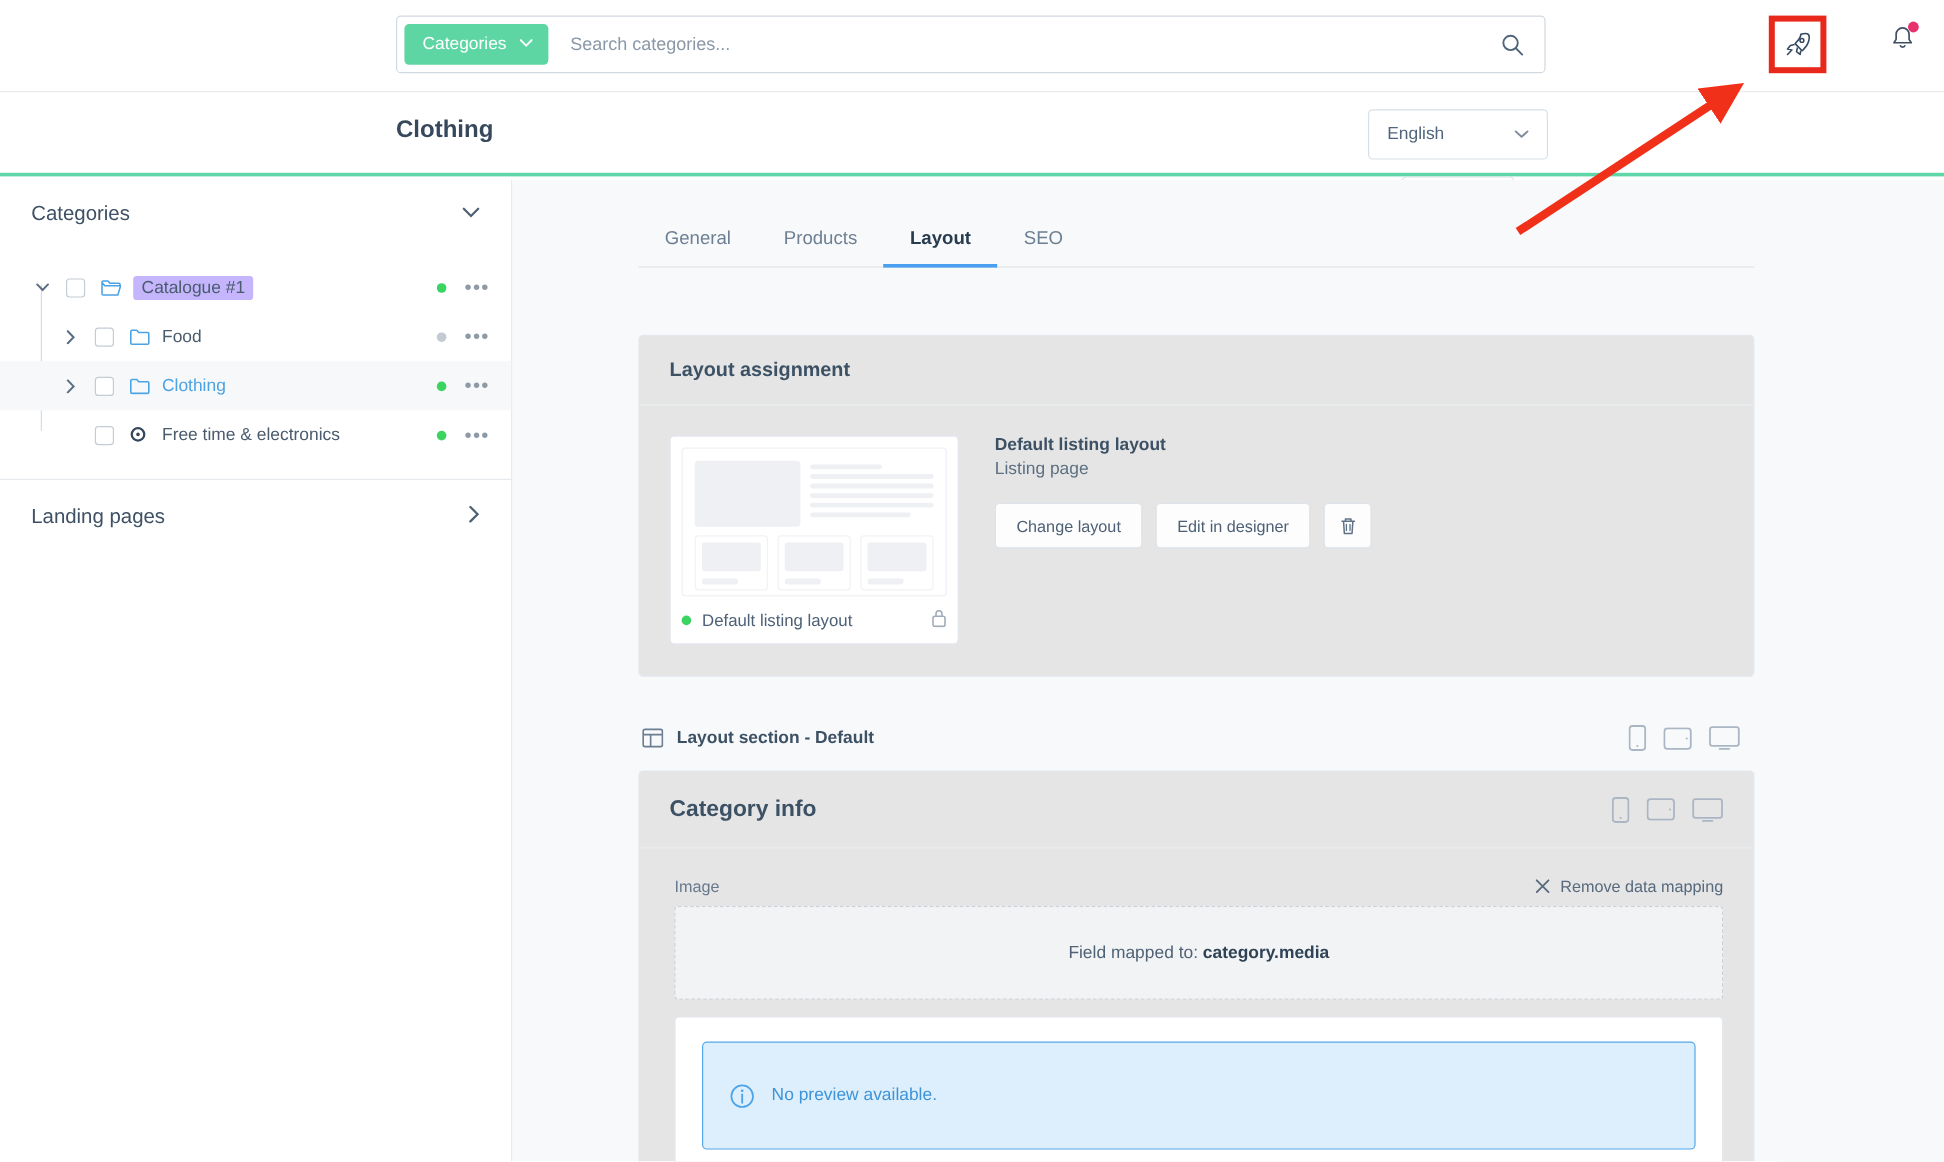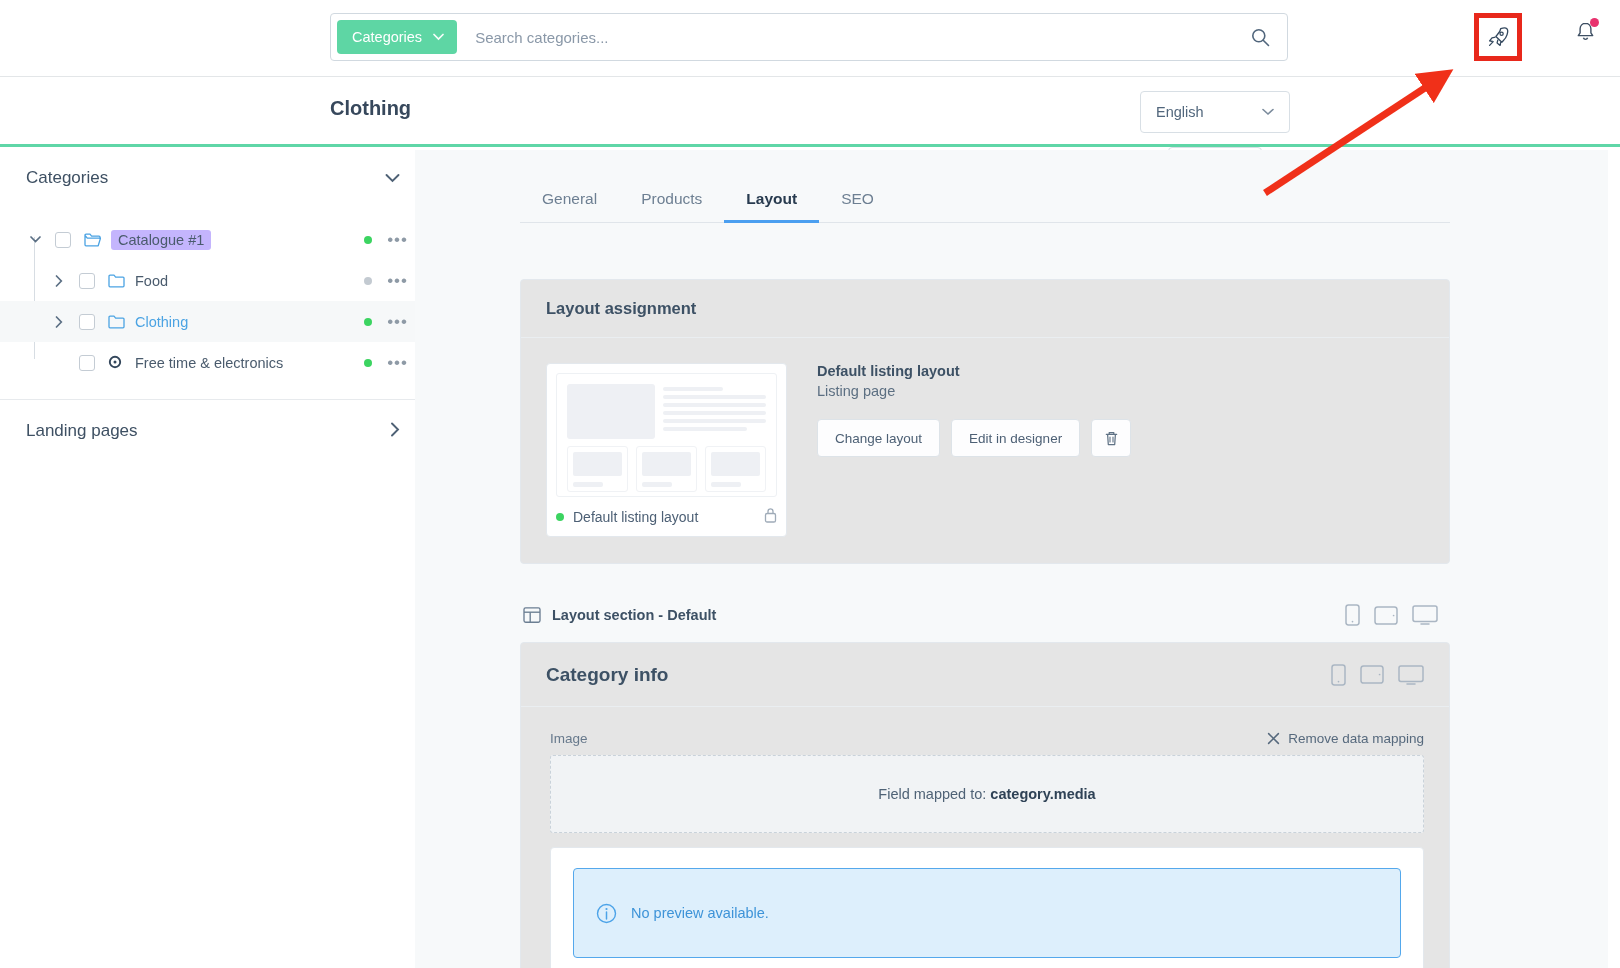--- a/index.html
+++ b/index.html
@@ -129,21 +129,21 @@
     line-height: 8px; cursor: pointer;
   }
   .side-divider { height: 1px; background: #e7eaed; margin-top: 16px; }
   .side-sec-head2 {
     height: 62px; display: flex; align-items: center;
     justify-content: space-between; padding: 0 26px; cursor: pointer;
   }
 
   
   .main {
-    position: absolute; left: 415px; top: 150px; width: 1193px; height: 818px;
+    position: absolute; left: 427px; top: 150px; width: 1193px; height: 818px;
     background: #f7f9fa; overflow: hidden;
   }
   .tabs {
     position: absolute; left: 105px; top: 40px; width: 930px;
     border-bottom: 1px solid #e0e5ea; display: flex; gap: 0;
   }
   .tab {
     padding: 0 22px 14px 22px; font-size: 15.5px; color: #6d7f92;
     cursor: pointer; position: relative; background: transparent;
   }

